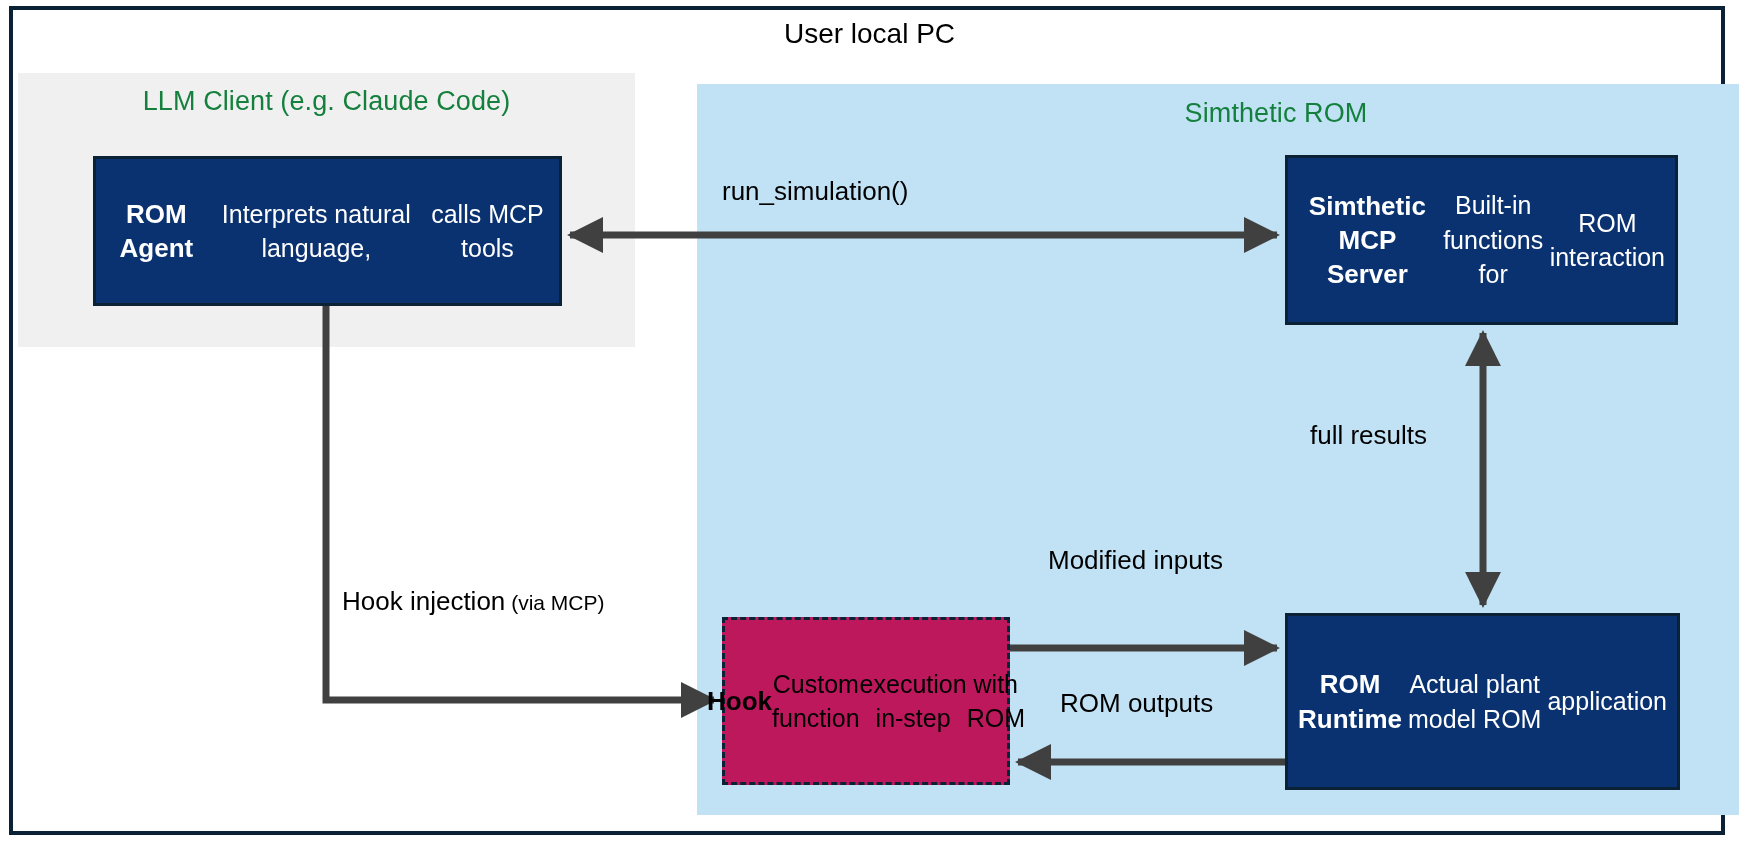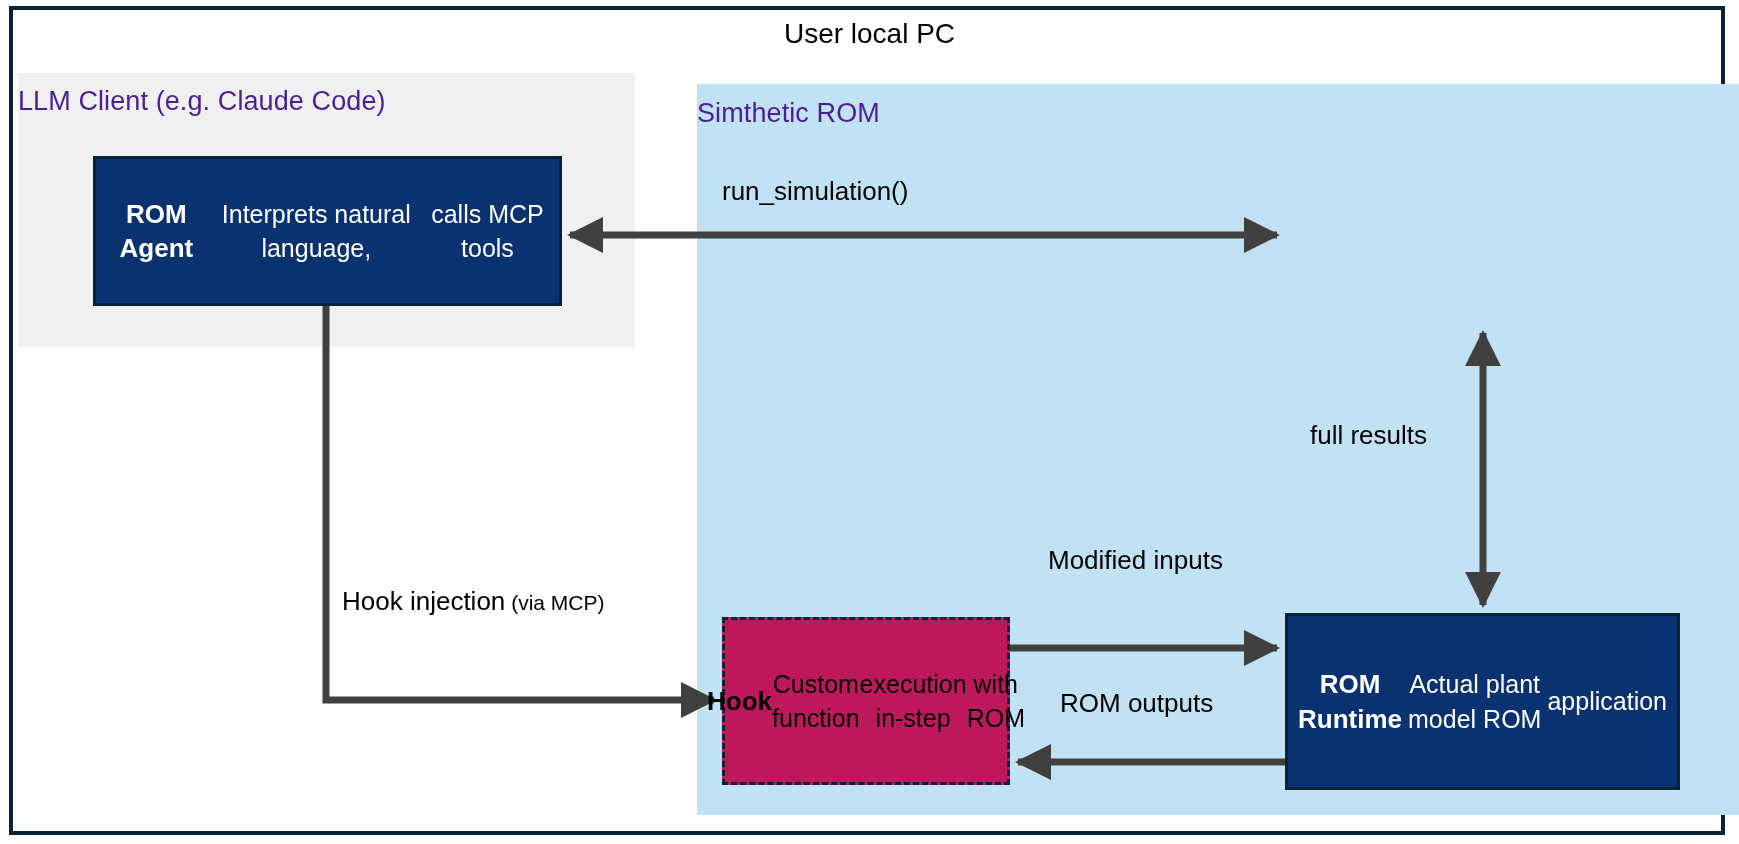--- a/index.html
+++ b/index.html
@@ -47,22 +47,23 @@
     left: 697px;
     top: 84px;
     width: 1158px;
     height: 731px;
     background: #C1E2F4;
   }
 
   .region-title {
     position: absolute;
     width: 100%;
+    text-align: center;
     font-size: 27px;
-    color: #4c1d95;
+    color: #15803d;
     letter-spacing: 0.1px;
     white-space: nowrap;
   }
   .region-llm .region-title { top: 13px; }
   .region-simthetic .region-title { top: 14px; }
 
   
   .diagram-title {
     position: absolute;
     left: 0;
@@ -183,20 +184,25 @@
   <div class="edge-label" id="label-modified-inputs">Modified inputs</div>
 
   <div class="edge-label" id="label-rom-outputs">ROM outputs</div>
 
   <div class="node node-navy" id="node-rom-agent">
     <div class="node-title">ROM Agent</div>
     <div class="node-desc">Interprets natural language,</div>
     <div class="node-desc">calls MCP tools</div>
   </div>
 
+  <div class="node node-navy" id="node-mcp-server">
+    <div class="node-title">Simthetic MCP Server</div>
+    <div class="node-desc">Built-in functions for</div>
+    <div class="node-desc">ROM interaction</div>
+  </div>
 
   <div class="node node-hook" id="node-hook">
     <div class="node-title">Hook</div>
     <div class="node-desc">Custom function</div>
     <div class="node-desc">execution in-step</div>
     <div class="node-desc">with ROM</div>
   </div>
 
   <div class="node node-navy" id="node-rom-runtime">
     <div class="node-title">ROM Runtime</div>

